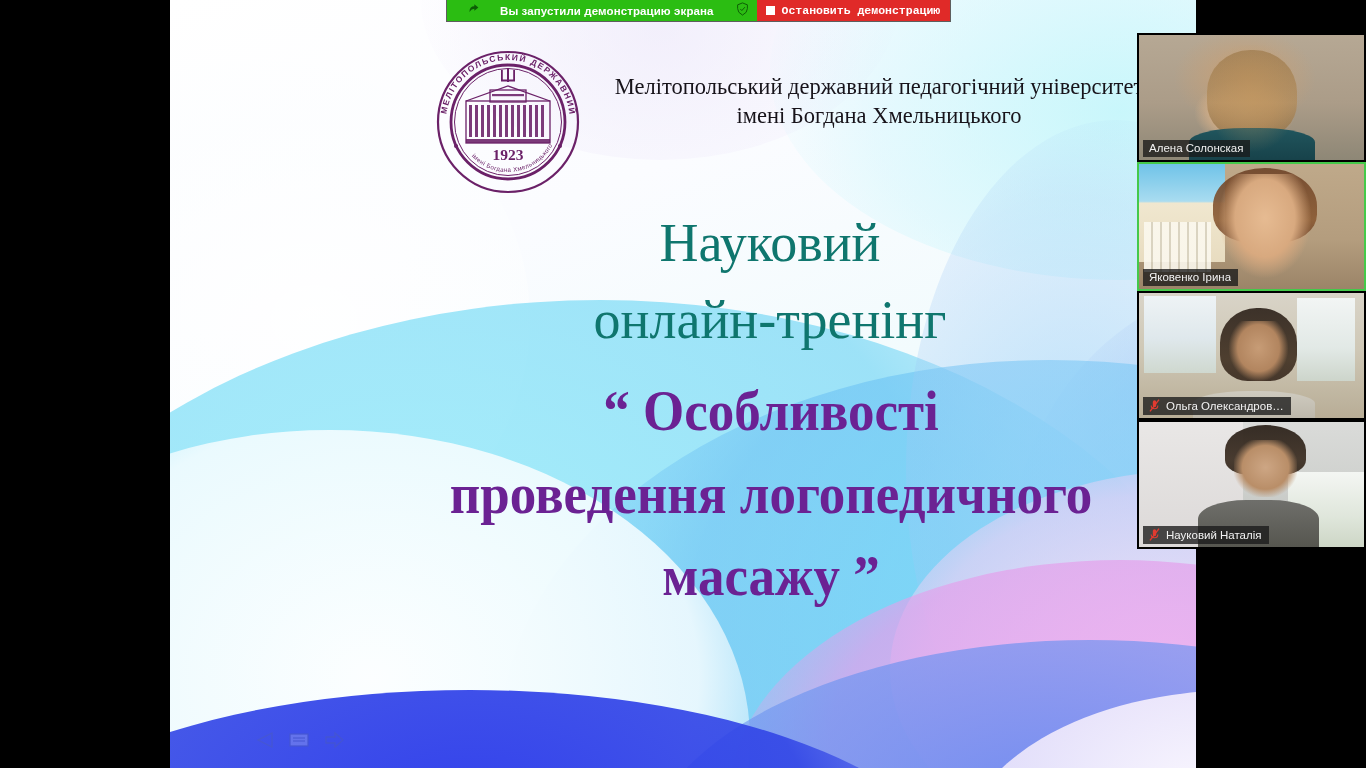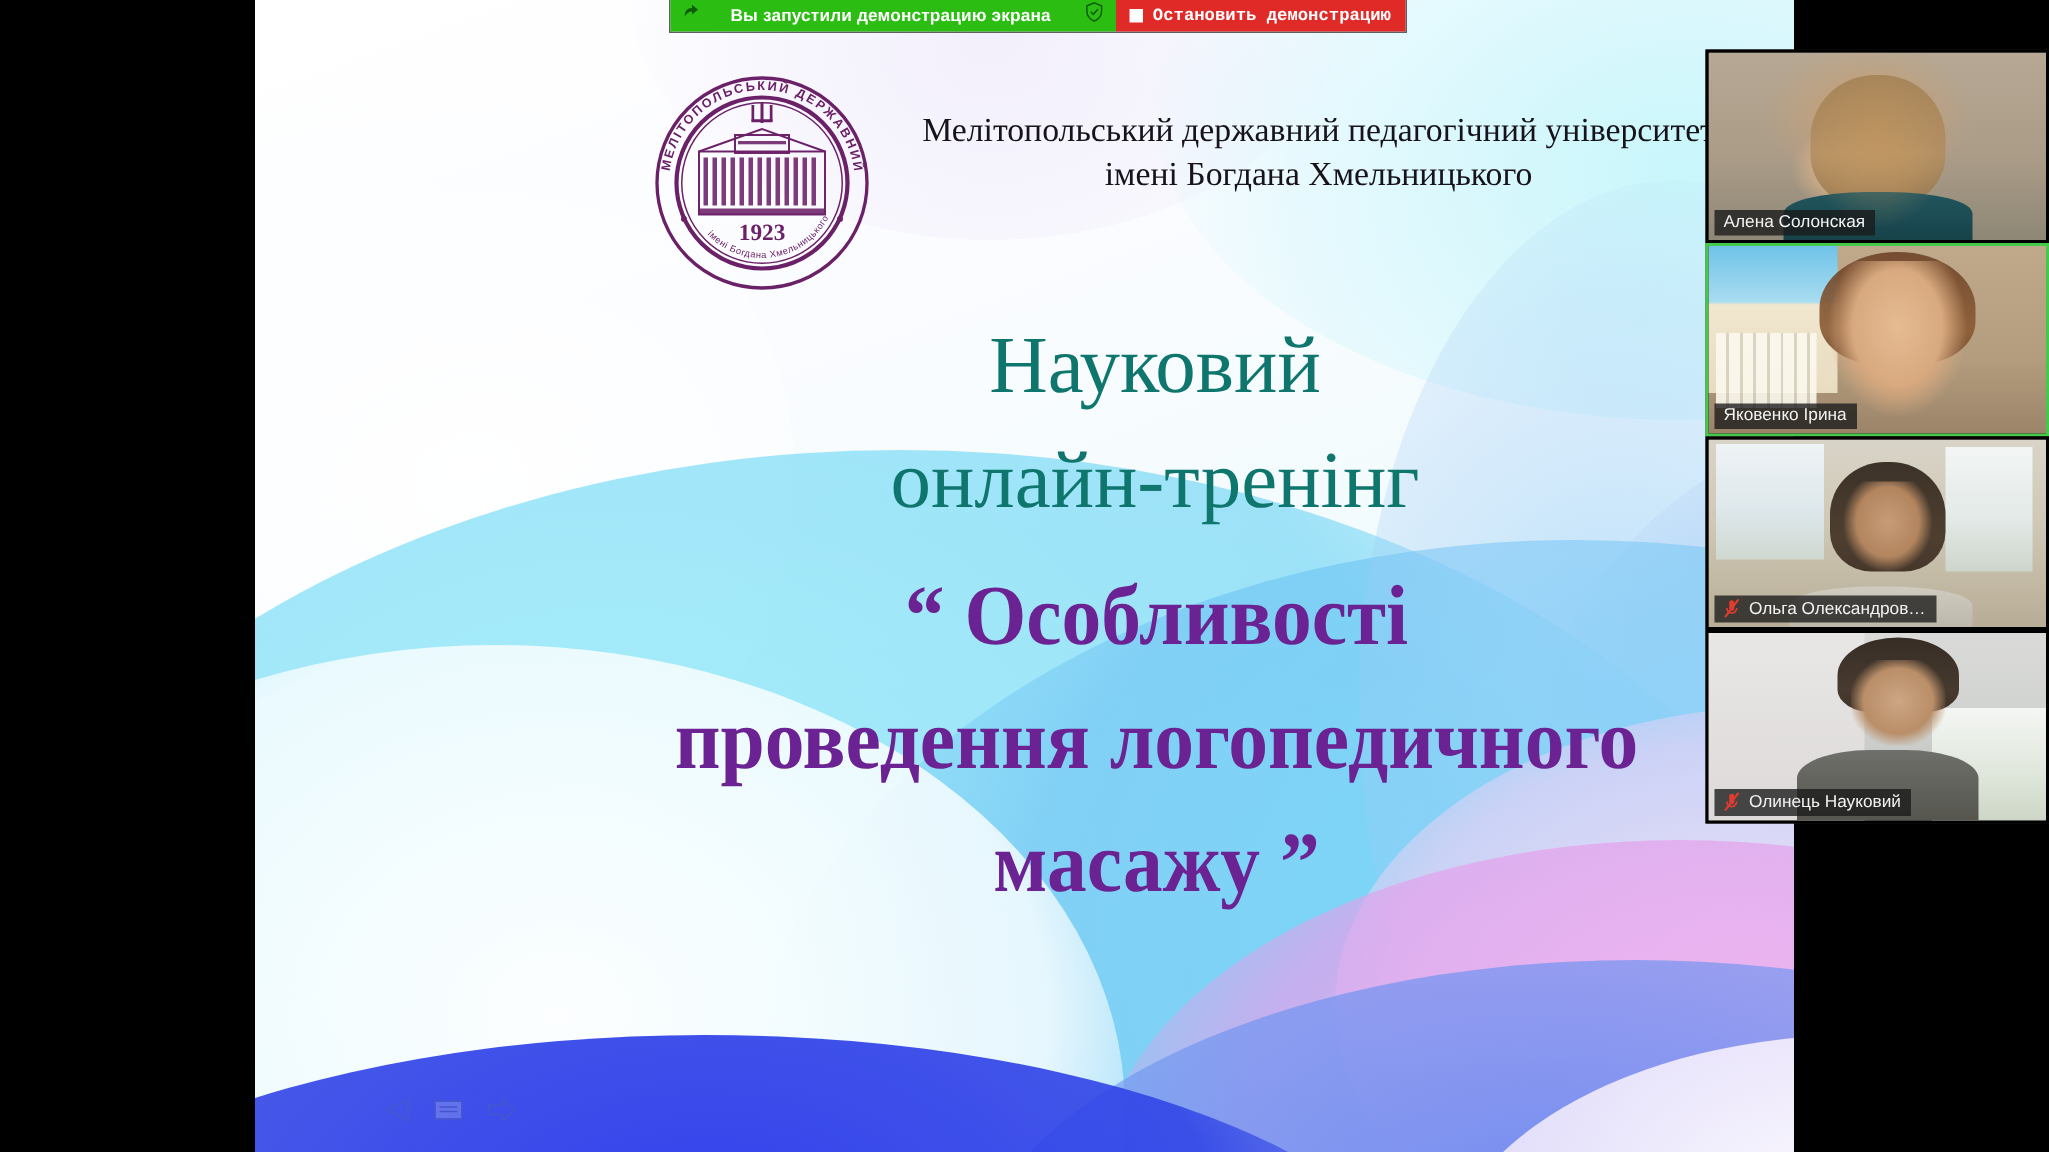--- a/index.html
+++ b/index.html
@@ -132,21 +132,21 @@
     position: absolute; left: 446px; top: 0;
     height: 22px;
     display: flex; align-items: stretch;
     border: 1px solid #5e5e5e;
     border-top: none;
     box-sizing: border-box;
   }
   .share-green {
     background: #2bbd12;
     display: flex; align-items: center;
-    padding: 0 8px 0 7px;
+    padding: 0 8px 0 20px;
     gap: 0;
   }
   .share-label {
     color: #ffffff;
     font-size: 11.5px;
     font-weight: bold;
     padding: 0 22px 0 20px;
     white-space: nowrap;
     letter-spacing: 0.1px;
   }
@@ -463,18 +463,18 @@
           <div class="vid4-torso"></div>
       </div>
       <div class="nameplate">
         <span class="mic-off">
           <svg viewBox="0 0 11 13" width="11" height="13">
               <path d="M5.5 1.2 a1.7 1.7 0 0 1 1.7 1.7 v3.6 a1.7 1.7 0 0 1 -3.4 0 V2.9 A1.7 1.7 0 0 1 5.5 1.2 Z" fill="#e23b30"></path>
               <path d="M2.2 6.4 a3.3 3.3 0 0 0 6.6 0" fill="none" stroke="#e23b30" stroke-width="1.1"></path>
               <path d="M1 12.4 L10 0.6" stroke="#e23b30" stroke-width="1.4"></path>
             </svg>
         </span>
-        <span class="nameplate-text">Олинець Науковий</span>
+        <span class="nameplate-text">Науковий Наталія</span>
       </div>
     </div>
 
   </div>
 </div>
 
 </body></html>

